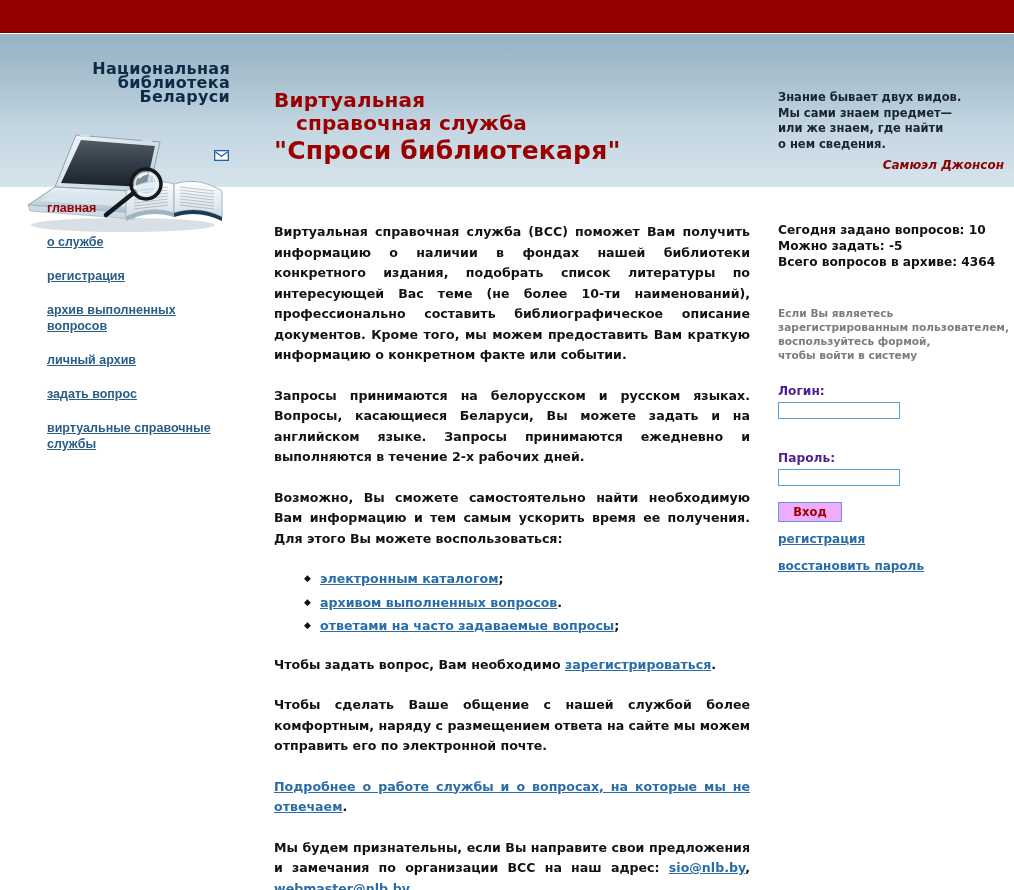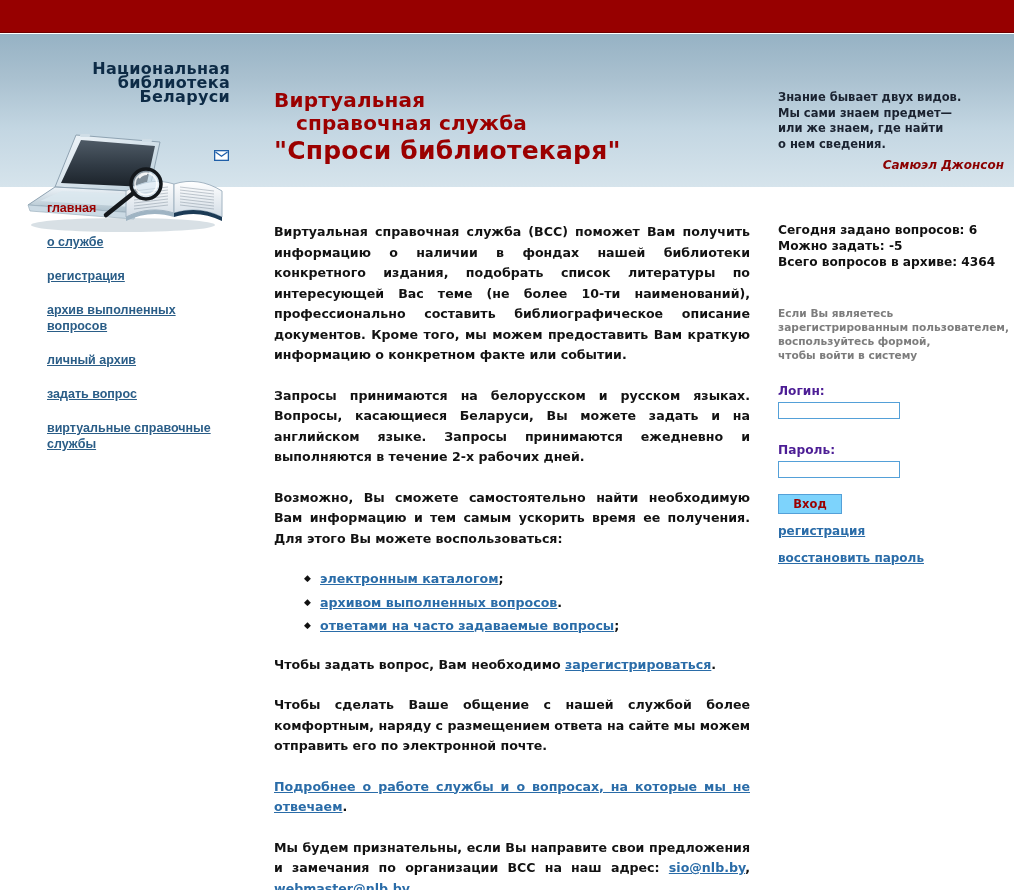--- a/index.html
+++ b/index.html
@@ -115,26 +115,26 @@
   .field-label {
     margin-top: 22px; margin-bottom: 4px;
     font-size: 12.2px; font-weight: bold; color: #4c1d95;
   }
   .txtinput {
     display: block; width: 122px; height: 17px;
     border: 1px solid #54a0d8; background: #fff;
     font-family: "DejaVu Sans", sans-serif; font-size: 11px;
     padding: 0 3px; outline: none; color: #111;
   }
-  .pwd-label { margin-top: 24px; }
+  .pwd-label { margin-top: 32px; }
   .btn-login {
     margin-top: 16px;
     width: 64px; height: 20px;
     border: 1px solid #54a0d8;
-    background: #7dd3fc;
+    background: #f0abfc;
     color: #9b0000; font-weight: bold; font-size: 11.5px;
     font-family: "DejaVu Sans", sans-serif;
     cursor: pointer; padding: 0;
   }
   .rlink {
     display: block; margin-top: 10px;
     font-size: 12px; font-weight: bold; color: #2a6ca8;
     text-decoration: underline; cursor: pointer;
   }
   .rlink + .rlink { margin-top: 13px; }
@@ -265,21 +265,21 @@
 
     <p>Чтобы сделать Ваше общение с нашей службой более комфортным, наряду с размещением ответа на сайте мы можем отправить его по электронной почте.</p>
 
     <p class="big-link"><a>Подробнее о работе службы и о вопросах, на которые мы не отвечаем</a><span>.</span></p>
 
     <p><span>Мы будем признательны, если Вы направите свои предложения и замечания по организации ВСС на наш адрес: </span><a class="inline">sio@nlb.by</a><span>, </span><a class="inline">webmaster@nlb.by</a><span>.</span></p>
   </div>
 
   <aside class="rightcol">
     <div class="stats">
-      <div>Сегодня задано вопросов: 6</div>
+      <div>Сегодня задано вопросов: 10</div>
       <div>Можно задать: -5</div>
       <div>Всего вопросов в архиве: 4364</div>
     </div>
 
     <div class="helper">
       <div>Если Вы являетесь</div>
       <div>зарегистрированным пользователем,</div>
       <div>воспользуйтесь формой,</div>
       <div>чтобы войти в систему</div>
     </div>

